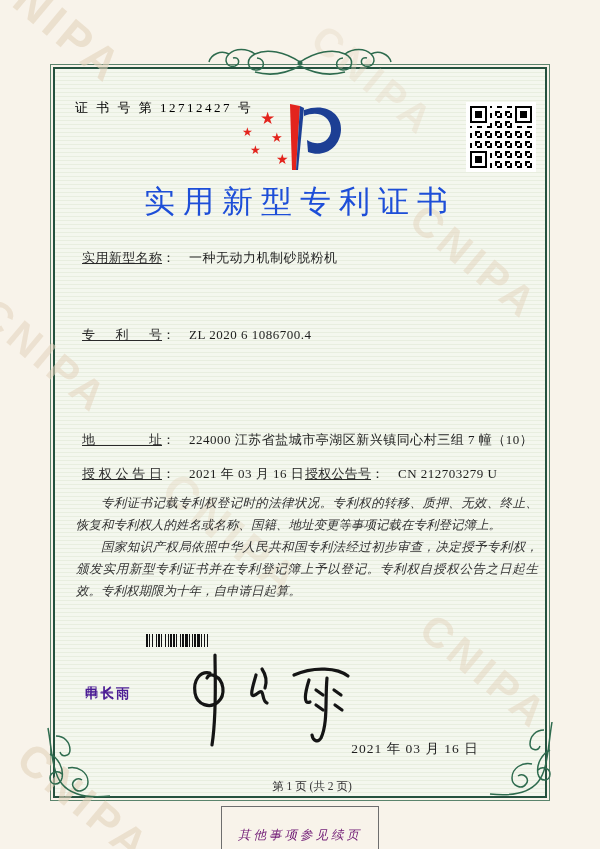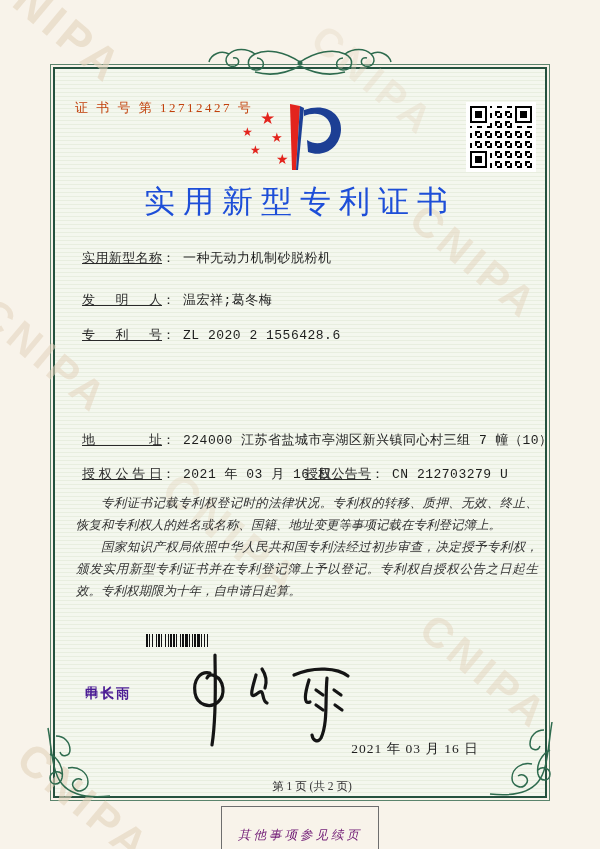--- a/index.html
+++ b/index.html
@@ -10,30 +10,30 @@
       font-family:"Liberation Sans","DejaVu Sans",sans-serif;font-weight:700;
       color:#e4d4bd;letter-spacing:5px;}
   
   .frame{position:absolute;left:50px;top:64px;width:498px;height:735px;
          border:1px solid #5a836c;z-index:1;}
   .frame-inner{position:absolute;inset:2px;border:2px solid #25523f;
          background:repeating-linear-gradient(180deg,#f4f7ee 0 3px,#e8eedf 3px 4px);}
   .ornament{position:absolute;z-index:5;pointer-events:none;}
   
   .content{position:absolute;inset:0;z-index:4;color:#222;}
-  .cert-no{position:absolute;left:75px;top:99px;font-size:13px;letter-spacing:2.5px;color:#c2410c;}
+  .cert-no{position:absolute;left:75px;top:99px;font-size:13px;letter-spacing:2.5px;color:#000000;}
   .logo{position:absolute;left:238px;top:98px;}
   .qrwrap{position:absolute;left:466px;top:102px;width:70px;height:70px;background:#ffffff;}
   .qrwrap svg{position:absolute;inset:4px;}
   .title{position:absolute;left:0;top:181px;width:600px;text-align:center;
          font-size:31px;font-weight:400;letter-spacing:8px;color:#1d4ed8;}
   
   .frow{position:absolute;left:82px;width:460px;font-size:13px;color:#232323;white-space:nowrap;}
   .lab{display:inline-block;width:80px;text-align:justify;text-align-last:justify;color:#2a2a2a;text-decoration:underline;}
-  .val{margin-left:8px;letter-spacing:.5px;color:#1d1d1d;font-family:Liberation Mono, monospace;}
+  .val{margin-left:14px;letter-spacing:.5px;color:#1d1d1d;}
   .pair2{position:absolute;left:223px;top:0;}
   .pair2 .lab{width:66px;}
   
   .paras{position:absolute;left:76px;top:492px;width:462px;font-size:12.5px;line-height:22px;
          color:#333;font-style:italic;}
   .paras p{margin:0;text-indent:2em;text-align:justify;}
   
   .barcode{position:absolute;left:146px;top:634px;}
   .signature{position:absolute;left:170px;top:645px;}
   .signer{position:absolute;left:85px;font-size:13.5px;letter-spacing:2px;color:#4c1d95;
@@ -295,25 +295,22 @@
           <rect x="1" y="19" width="5" height="5" fill="#fff"></rect>
           <rect x="2" y="20" width="3" height="3" fill="#000"></rect>
         </svg>
     </div>
 
     <div class="title">实用新型专利证书</div>
 
     <div class="frow" style="top:249px">
       <span class="lab">实用新型名称</span><span>：</span><span class="val">一种无动力机制砂脱粉机</span>
     </div>
-    <div class="frow" style="top:291px">
-      <span class="lab">发明人</span><span>：</span><span class="val">温宏祥;葛冬梅</span>
-    </div>
     <div class="frow" style="top:326px">
-      <span class="lab">专利号</span><span>：</span><span class="val">ZL 2020 2 1556428.6</span>
+      <span class="lab">专利号</span><span>：</span><span class="val">ZL 2020 6 1086700.4</span>
     </div>
     <div class="frow" style="top:431px">
       <span class="lab">地址</span><span>：</span><span class="val">224000 江苏省盐城市亭湖区新兴镇同心村三组 7 幢（10）</span>
     </div>
     <div class="frow" style="top:465px">
       <span class="lab">授权公告日</span><span>：</span><span class="val">2021 年 03 月 16 日</span>
       <span class="pair2">
         <span class="lab">授权公告号</span><span>：</span><span class="val">CN 212703279 U</span>
       </span>
     </div>

